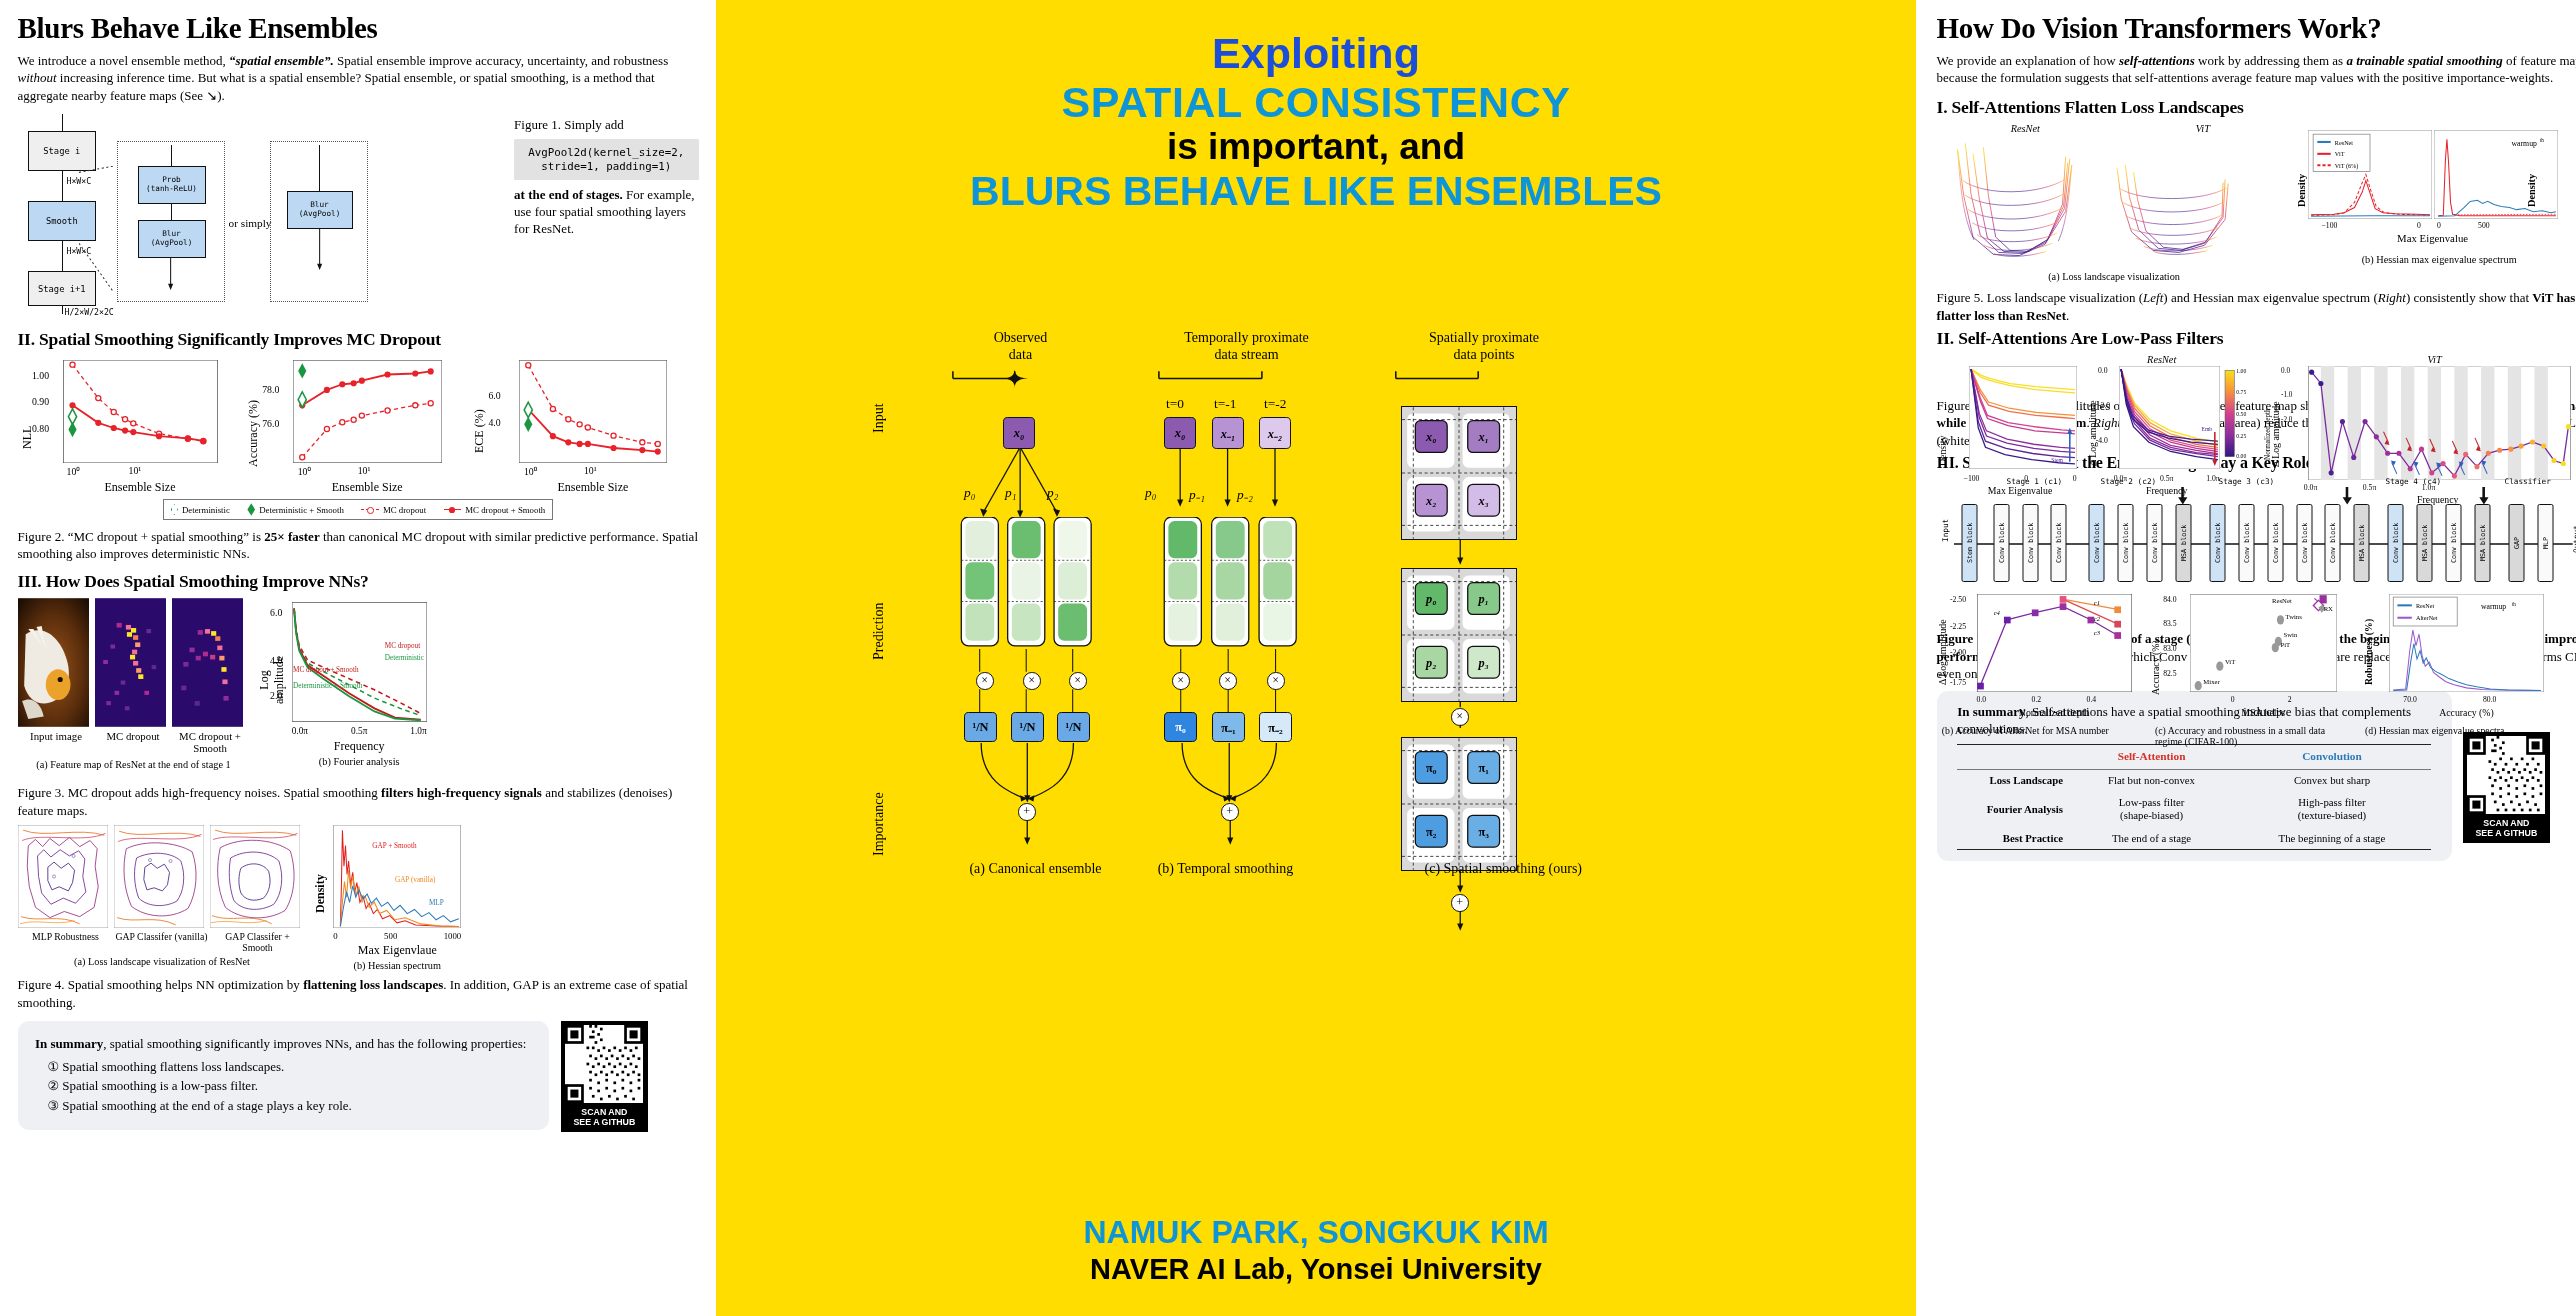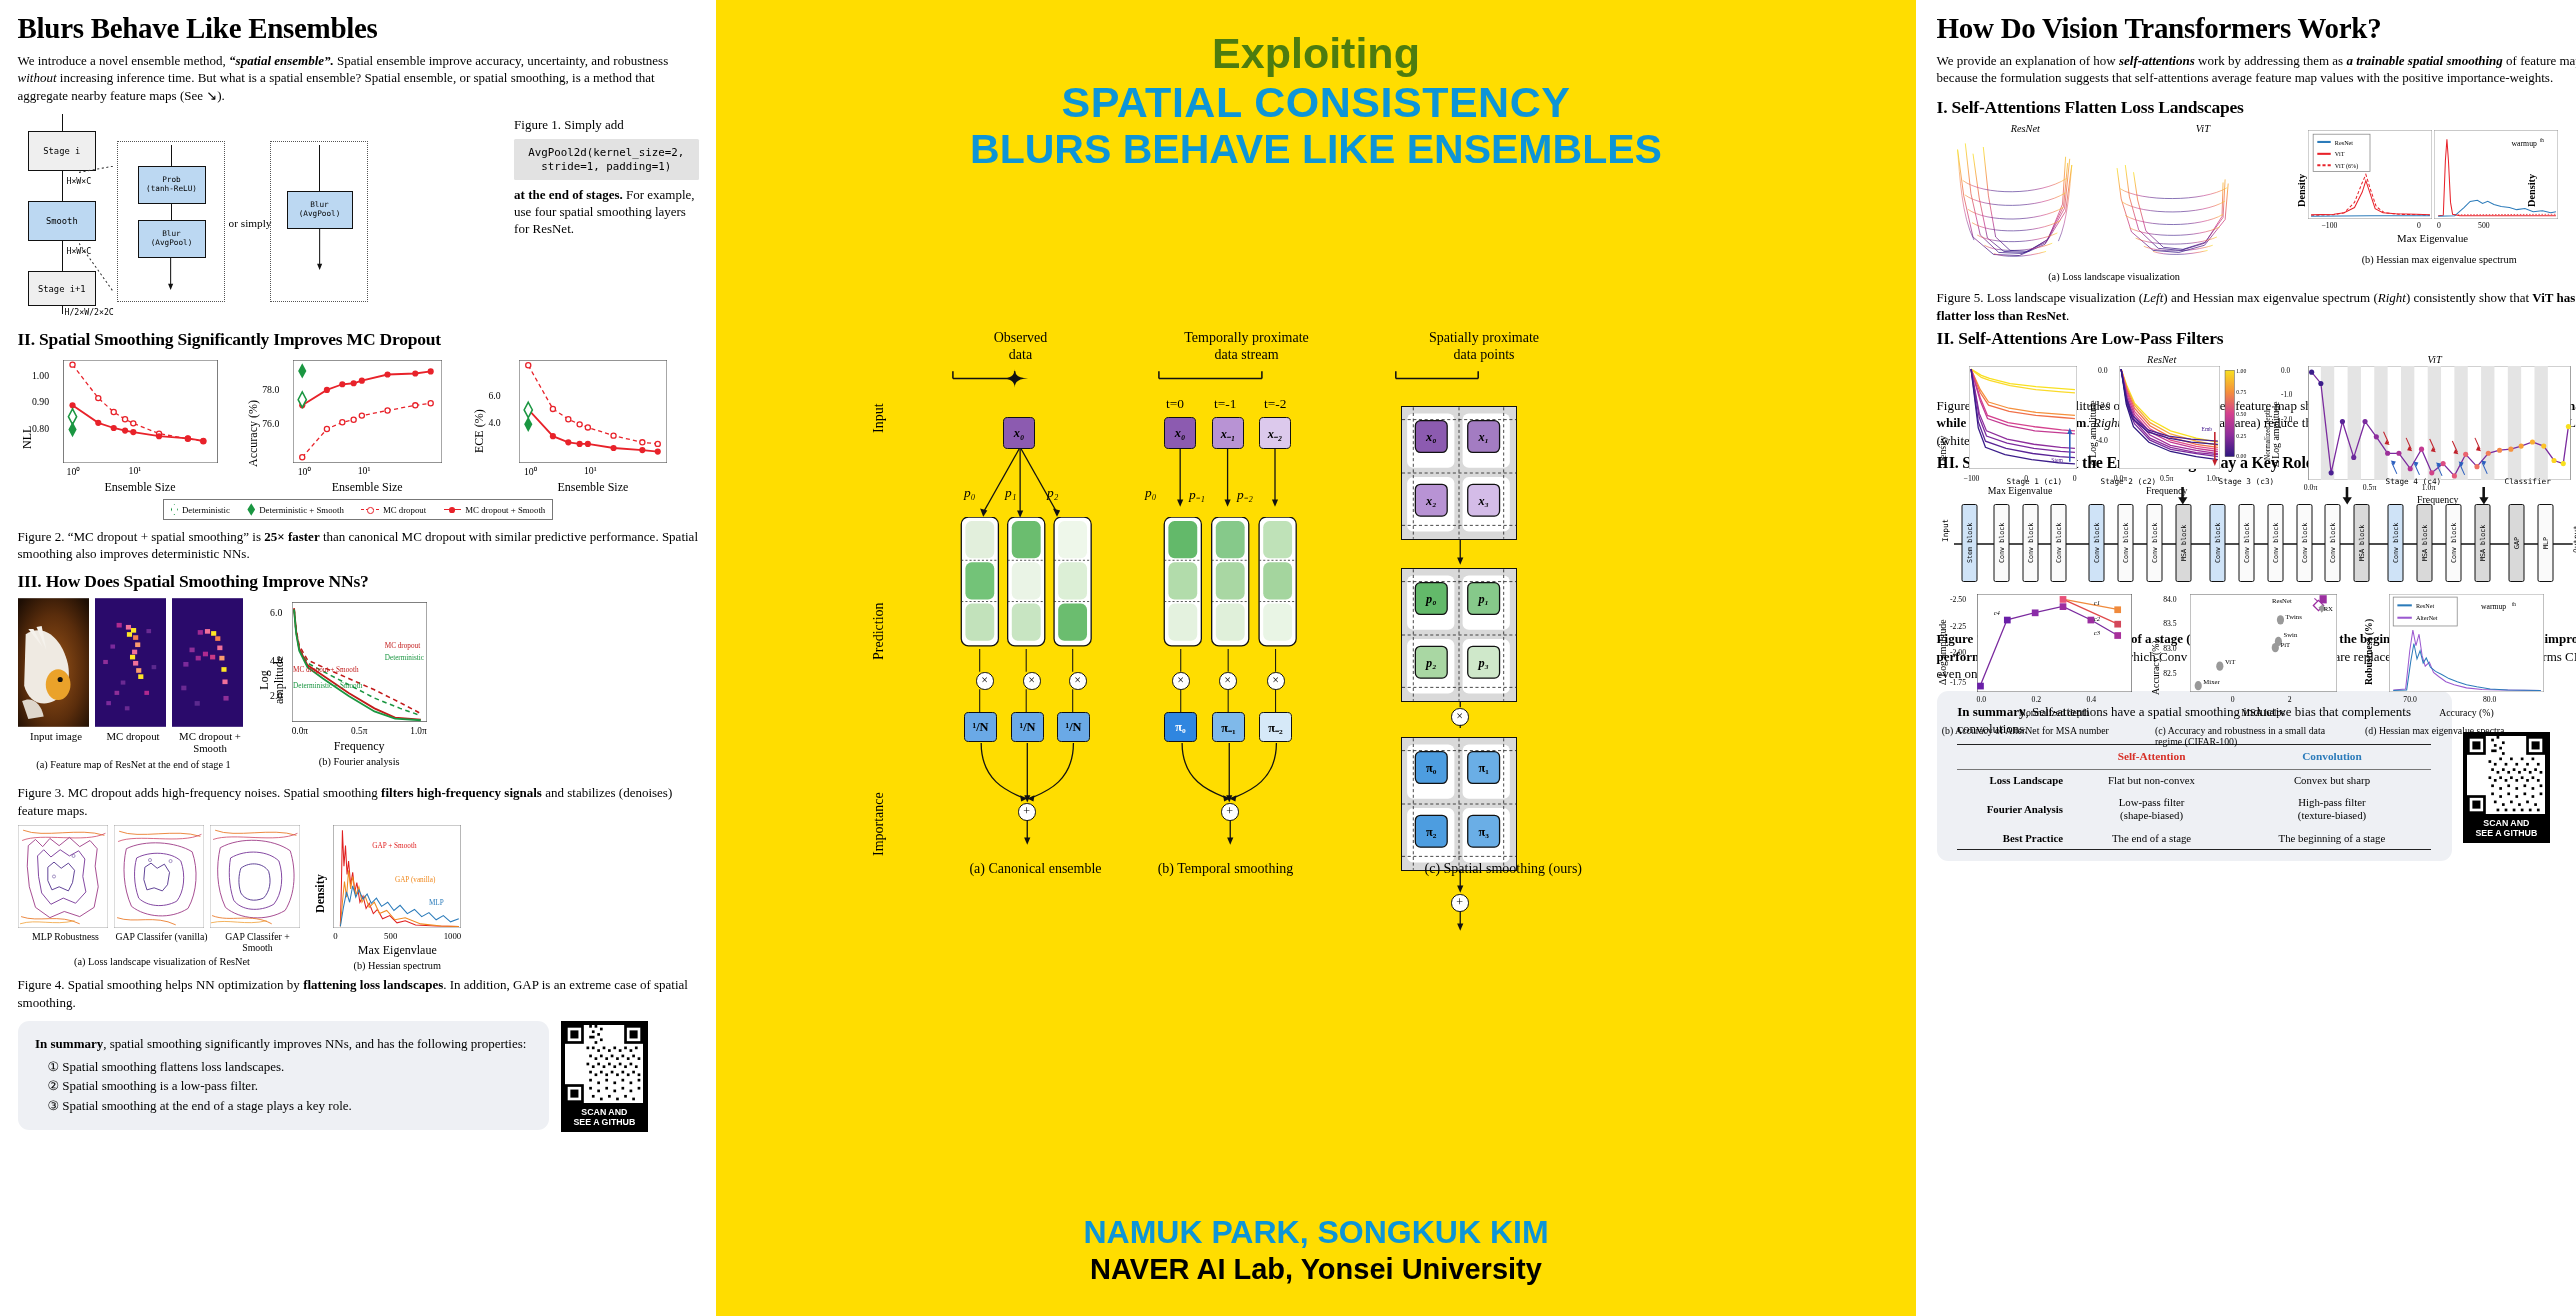--- a/index.html
+++ b/index.html
@@ -65,21 +65,21 @@
   .summary ol { list-style: none; margin-top: 5.2px; }
   .summary li { margin: 1.5px 0 1.5px 12.4px; }
 
   .qr { width: 78px; height: 78px; background: #000; position: relative; }
   .qr-wrap { width: 87px; background: #000; padding: 4.1px 4.1px 2.1px 4.1px; text-align: center; }
   .qr-cap { color: #fff; font-family: "Liberation Sans", sans-serif; font-weight: bold; font-size: 8.8px; line-height: 1.15; padding: 1.5px 0 2.6px 0; }
 
   
   .big-title { text-align: center; font-family: "Liberation Sans", sans-serif; font-weight: bold;
                line-height: 1.13; padding-top: 29px; }
-  .bt1 { font-size: 43px; color: #4d7c0f; }
+  .bt1 { font-size: 43px; color: #1d4ed8; }
   .bt2 { font-size: 43px; color: #0D95D7; letter-spacing: 0.5px; }
   .bt3 { font-size: 37px; color: #000; }
   .bt4 { font-size: 41px; color: #0D95D7; letter-spacing: 0px; }
   .authors { position: absolute; bottom: 29px; left: 0; right: 0; text-align: center;
              font-family: "Liberation Sans", sans-serif; font-weight: bold; line-height: 1.22; }
   .au1 { font-size: 32px; color: #0D95D7; }
   .au2 { font-size: 29px; color: #000; }
 
   
   .cdiag { position: absolute; left: 0; top: 330px; width: 1200px; height: 680px; }
@@ -591,20 +591,21 @@
           <div>SEE A GITHUB</div>
         </div>
       </div>
     </div>
   </div>
 
   <div class="col-center">
     <div class="big-title">
       <div class="bt1">Exploiting</div>
       <div class="bt2">SPATIAL CONSISTENCY</div>
+      <div class="bt3">is important, and</div>
       <div class="bt4">BLURS BEHAVE LIKE ENSEMBLES</div>
     </div>
 
     <div class="cdiag">
 
       <div class="rowlab" style="left:155px; top:103px;">Input</div>
       <div class="rowlab" style="left:155px; top:330px;">Prediction</div>
       <div class="rowlab" style="left:155px; top:526px;">Importance</div>
 
       <div class="cd-col-head" style="left:222px; top:0; width:165px; white-space:pre-line;">Observed

